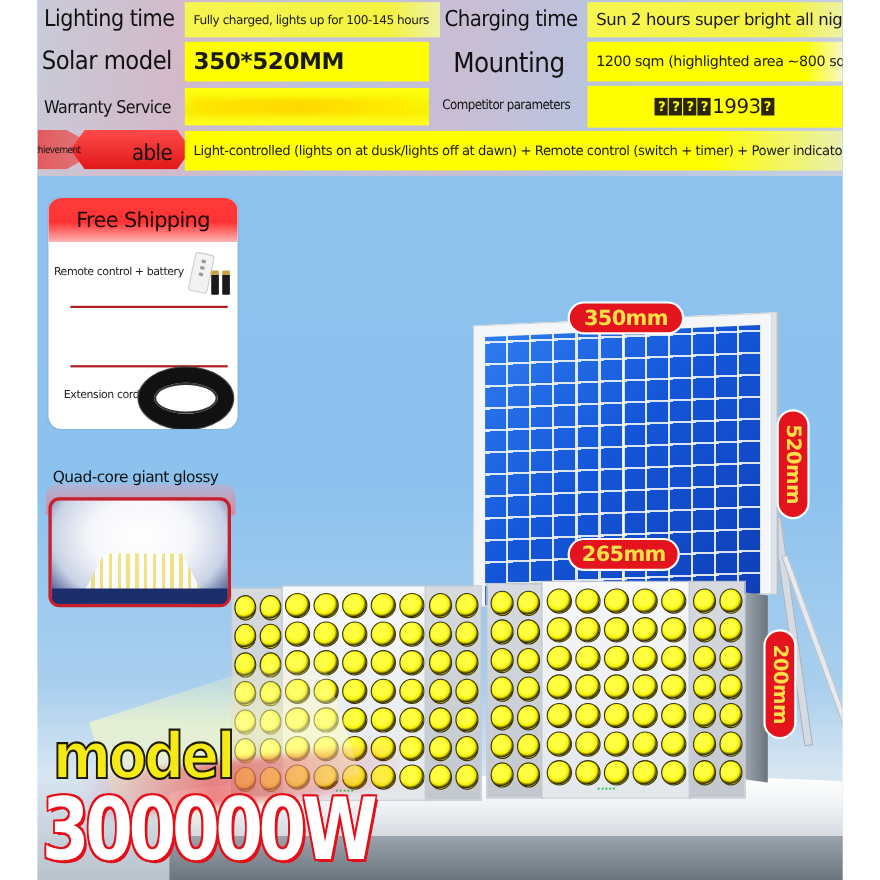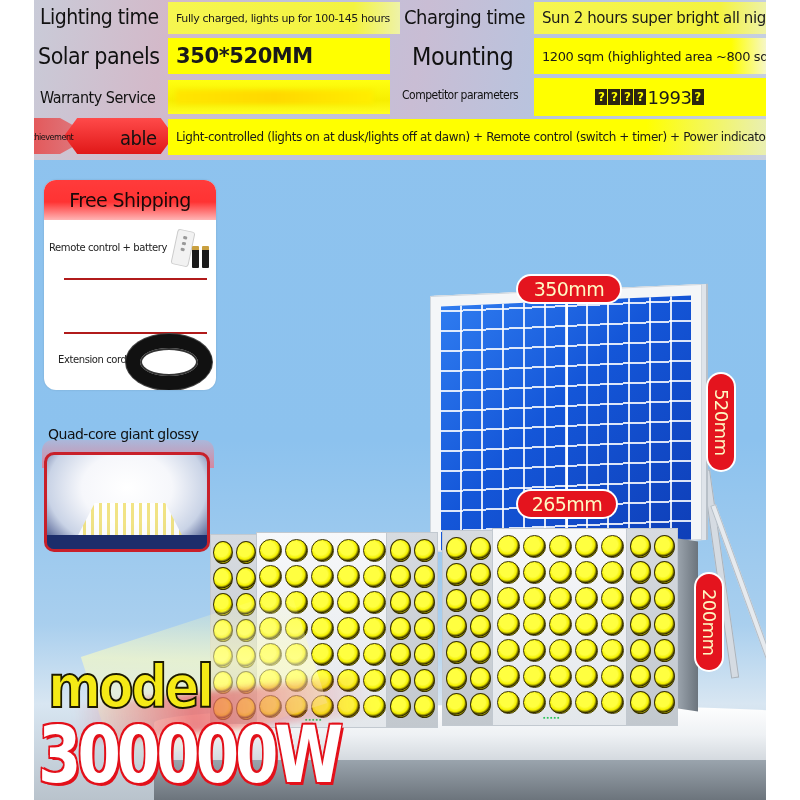--- a/index.html
+++ b/index.html
@@ -95,22 +95,22 @@
     background:
       repeating-linear-gradient(90deg, transparent 0 19px, rgba(255,255,255,0.85) 19px 21px),
       repeating-linear-gradient(0deg, transparent 0 18px, rgba(255,255,255,0.85) 18px 20px),
       linear-gradient(135deg, #2f7cf0 0%, #1456d8 45%, #0f3fb8 100%);
   }
   .solar-mid { position: absolute; left: 50%; top: 0; bottom: 0; width: 2px; background: #fff; }
   .stand { position: absolute; left: 668px; top: 470px; width: 8px; height: 210px; background: #d5dbe2; transform: rotate(-8deg); transform-origin: top; border: 1px solid #aab3bc; }
   .stand2 { position: absolute; left: 676px; top: 505px; width: 6px; height: 170px; background: #e6eaee; transform: rotate(-20deg); transform-origin: top; border: 1px solid #b5bec7; }
 
   .dim-pill {
-    position: absolute; background: #e4141e; color: #fef9c3; font-family: "DejaVu Sans", sans-serif;
-    font-weight: normal; border-radius: 14px; display: flex; align-items: center; justify-content: center;
+    position: absolute; background: #e4141e; color: #fde047; font-family: "DejaVu Sans", sans-serif;
+    font-weight: bold; border-radius: 14px; display: flex; align-items: center; justify-content: center;
     white-space: nowrap; letter-spacing: -0.6px; box-shadow: 0 0 0 2px #fff;
   }
   .dim-pill.vert { writing-mode: vertical-rl; }
 
   
   .platform {
     position: absolute; left: 120px; top: 705px; width: 720px; height: 60px;
     background: linear-gradient(180deg, #ffffff 0%, #eef1f4 50%, #cfd5db 100%);
     border-radius: 50% 50% 0 0 / 30% 30% 0 0;
   }
@@ -156,21 +156,21 @@
 
     <div class="spec-label" style="left:6px; top:5px; font-size:21px;">Lighting time</div>
     <div class="spec-value faded" style="left:134px; top:2px; width:232px; height:32px; font-size:11px;">
       <span>Fully charged, lights up for 100-145 hours</span>
     </div>
     <div class="spec-label" style="left:370px; top:5px; font-size:20px;">Charging time</div>
     <div class="spec-value faded" style="left:500px; top:2px; width:232px; height:32px; font-size:15px;">
       <span>Sun 2 hours super bright all night</span>
     </div>
 
-    <div class="spec-label" style="left:4px; top:43px; font-size:23px;">Solar panels</div>
+    <div class="spec-label" style="left:4px; top:43px; font-size:23px;">Solar model</div>
     <div class="spec-value" style="left:134px; top:38px; width:222px; height:36px; font-size:21px; font-weight:bold;">
       <span>350*520MM</span>
     </div>
     <div class="spec-label" style="left:378px; top:42px; font-size:25px;">Mounting</div>
     <div class="spec-value" style="left:500px; top:38px; width:232px; height:36px; font-size:13px; background:linear-gradient(90deg,#ffff00 0%,#ffff00 85%,#f6f7c8 100%);">
       <span>1200 sqm (highlighted area ~800 sqm)</span>
     </div>
 
     <div class="spec-label" style="left:6px; top:88px; font-size:16px;">Warranty Service</div>
     <div class="spec-value blurred" style="left:134px; top:80px; width:222px; height:34px;">

